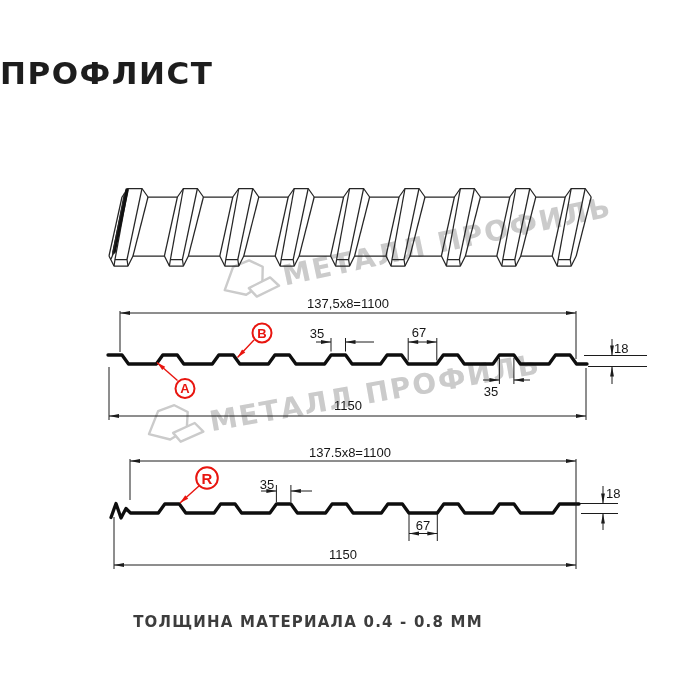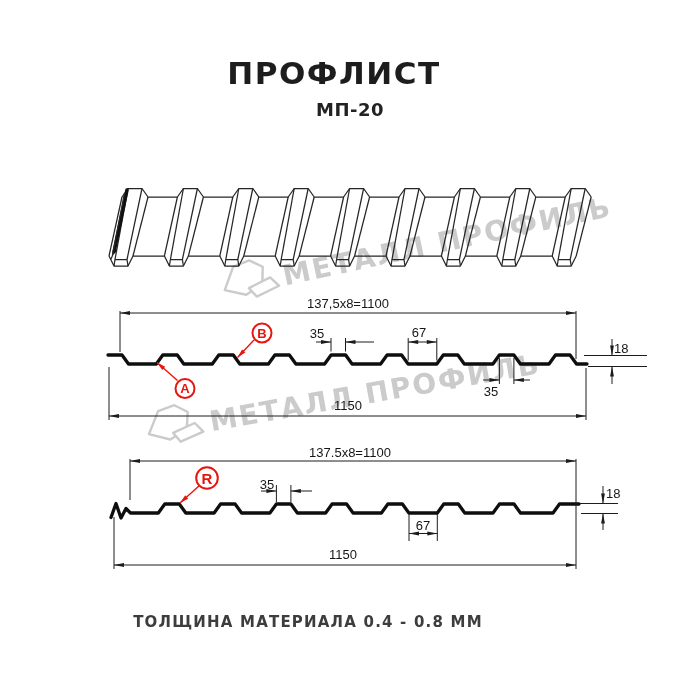--- a/index.html
+++ b/index.html
@@ -1,18 +1,18 @@
 <!DOCTYPE html>
 <html style="--red: #e8150f; --wm: #cbcbcb;"><head>
 <meta charset="utf-8">
 <style>
   html,body{margin:0;padding:0;background:#fff;}
   .page{position:relative;width:700px;height:700px;background:#fff;overflow:hidden;
         font-family:"Liberation Sans",sans-serif;}
-  .title{position:absolute;top:55px;left:0;width:668px;text-align:center;
+  .title{position:absolute;top:55px;left:0;width:668px;text-align:left;
          font-family:"DejaVu Sans",sans-serif;font-weight:bold;font-size:31px;
          letter-spacing:1.5px;color:#1d1d1d;}
   .subtitle{position:absolute;top:99px;left:0;width:700px;text-align:center;
          font-family:"DejaVu Sans",sans-serif;font-weight:600;font-size:18px;
          letter-spacing:.5px;color:#222;}
   .footer{position:absolute;top:613px;left:0;width:616px;text-align:center;
          font-family:"DejaVu Sans",sans-serif;font-weight:600;font-size:15px;
          letter-spacing:1.2px;color:#3d3d3d;}
   svg{position:absolute;left:0;top:0;}
   .dimtxt{font-family:"Liberation Sans",sans-serif;font-size:13px;fill:#161616;}
@@ -22,21 +22,20 @@
   .wmtxt{font-family:"DejaVu Sans",sans-serif;font-weight:bold;font-size:28px;
          letter-spacing:2px;fill:var(--wm,#cbcbcb);}
   .wmlogo{stroke:var(--wm,#cbcbcb);stroke-width:2.4;fill:#ffffff;stroke-linejoin:round;}
 </style>
 </head>
 <body>
 
 <div class="page">
 
   <div class="title">ПРОФЛИСТ</div>
-  <div class="subtitle">МП-20</div>
 
   <svg width="700" height="700" viewBox="0 0 700 700">
 
     <g transform="translate(226,296) rotate(-12)">
       <g transform="translate(0,-30)">
         <path class="wmlogo" d="M0,24 L13,3 L30,0 L42,9 L38,26 L20,33 Z"></path>
         <path class="wmlogo" d="M24,27 L47,21 L54,31 L30,37 Z"></path>
       </g>
       <text class="wmtxt" x="60" y="2">МЕТАЛЛ ПРОФИЛЬ</text>
     </g>

